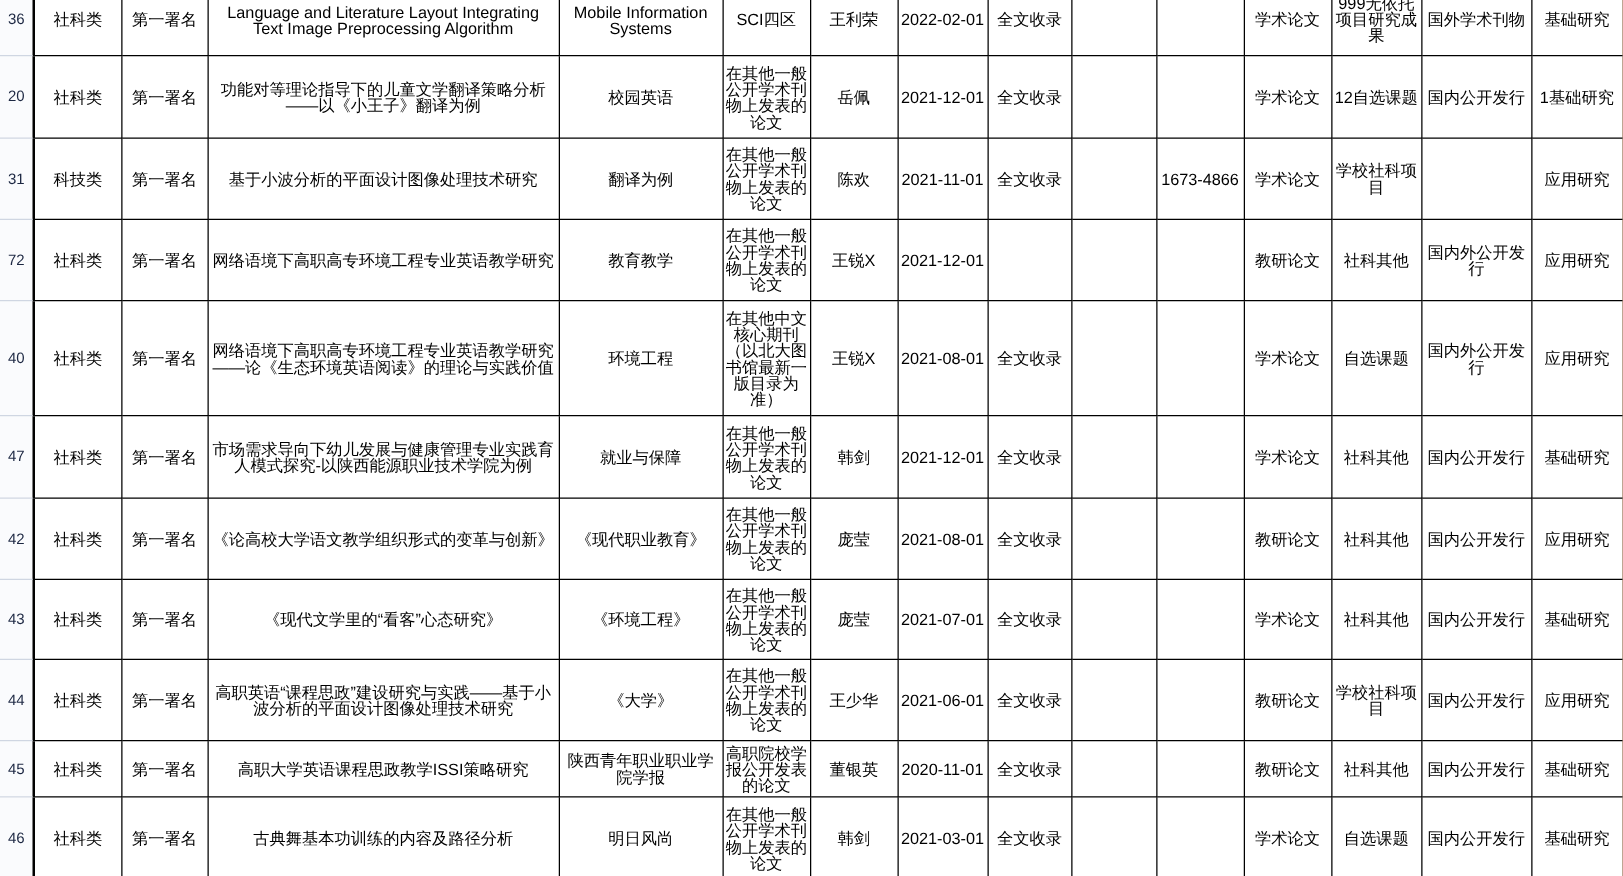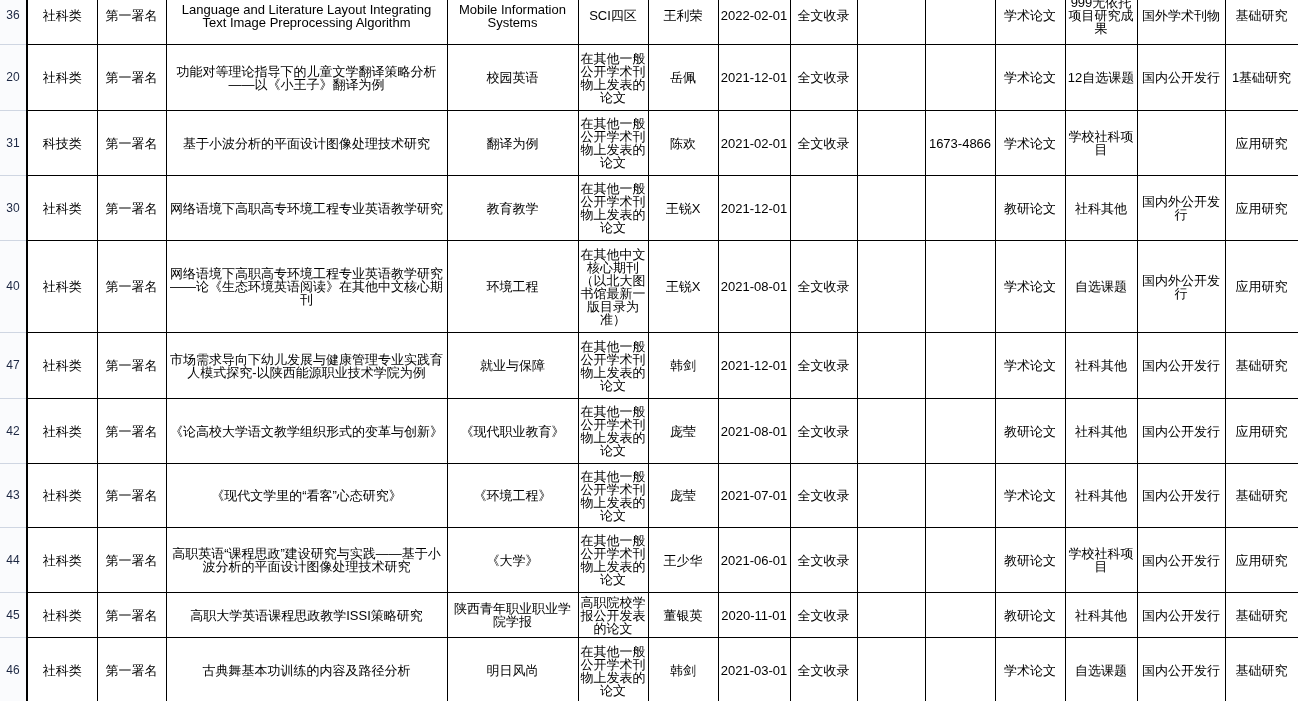--- a/index.html
+++ b/index.html
@@ -95,51 +95,51 @@
     <td>1基础研究</td>
   </tr>
         <tr style="height: 65px;">
     <td class="rowhead">31</td>
     <td class="first-data">科技类</td>
     <td>第一署名</td>
     <td>基于小波分析的平面设计图像处理技术研究</td>
     <td>翻译为例</td>
     <td>在其他一般公开学术刊物上发表的论文</td>
     <td>陈欢</td>
-    <td class="date">2021-02-01</td>
+    <td class="date">2021-11-01</td>
     <td>全文收录</td>
     <td></td>
     <td>1673-4866</td>
     <td>学术论文</td>
     <td>学校社科项目</td>
     <td></td>
     <td>应用研究</td>
   </tr>
         <tr style="height: 65px;">
-    <td class="rowhead">30</td>
+    <td class="rowhead">72</td>
     <td class="first-data">社科类</td>
     <td>第一署名</td>
     <td>网络语境下高职高专环境工程专业英语教学研究</td>
     <td>教育教学</td>
     <td>在其他一般公开学术刊物上发表的论文</td>
     <td>王锐X</td>
     <td class="date">2021-12-01</td>
     <td></td>
     <td></td>
     <td></td>
     <td>教研论文</td>
     <td>社科其他</td>
     <td>国内外公开发行</td>
     <td>应用研究</td>
   </tr>
         <tr style="height: 92px;">
     <td class="rowhead">40</td>
     <td class="first-data">社科类</td>
     <td>第一署名</td>
-    <td>网络语境下高职高专环境工程专业英语教学研究——论《生态环境英语阅读》在其他中文核心期刊</td>
+    <td>网络语境下高职高专环境工程专业英语教学研究——论《生态环境英语阅读》的理论与实践价值</td>
     <td>环境工程</td>
     <td>在其他中文核心期刊（以北大图书馆最新一版目录为准）</td>
     <td>王锐X</td>
     <td class="date">2021-08-01</td>
     <td>全文收录</td>
     <td></td>
     <td></td>
     <td>学术论文</td>
     <td>自选课题</td>
     <td>国内外公开发行</td>

